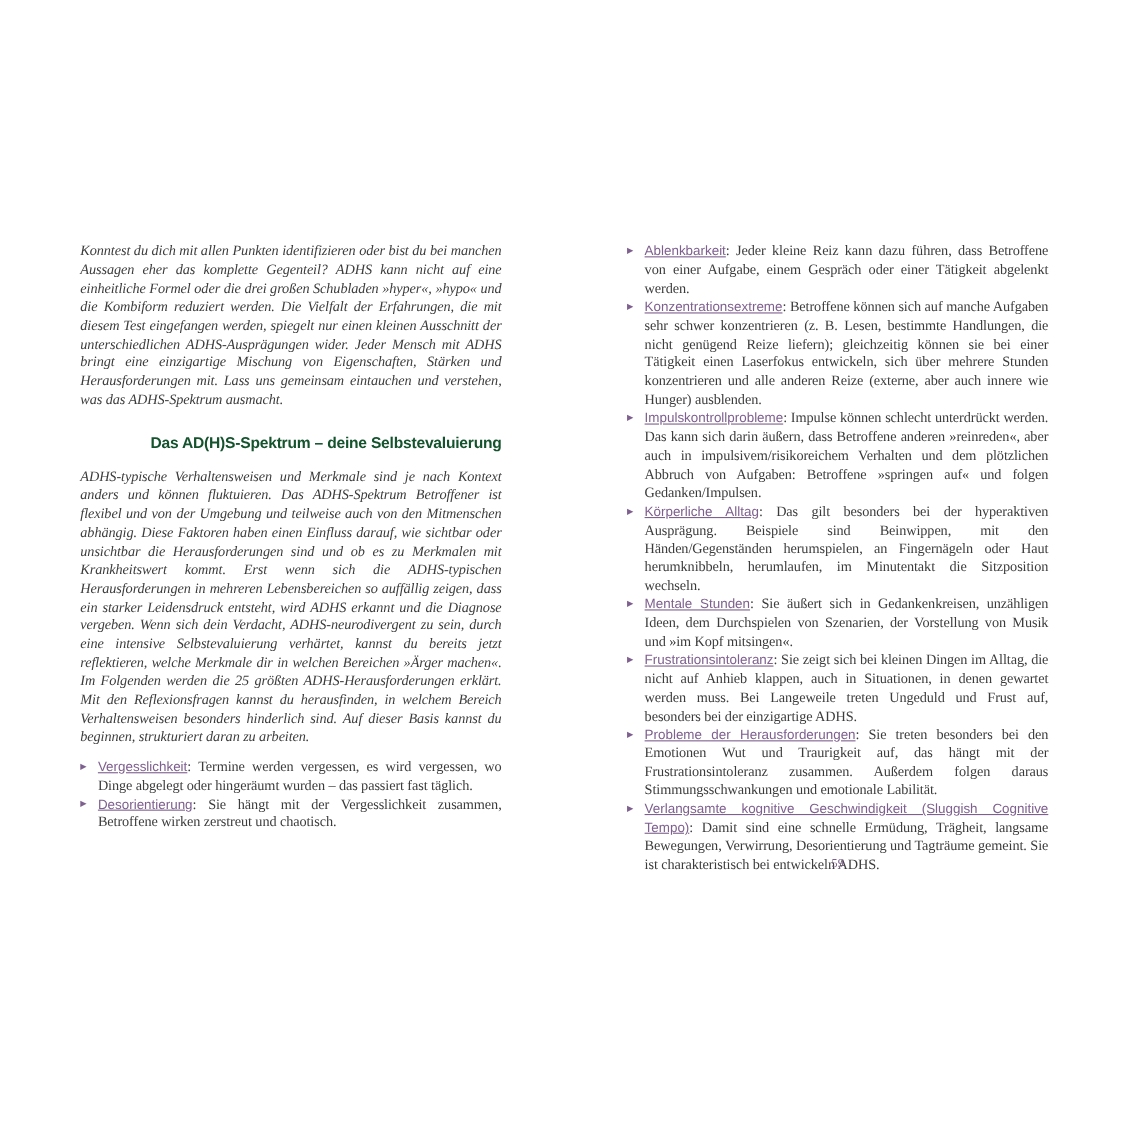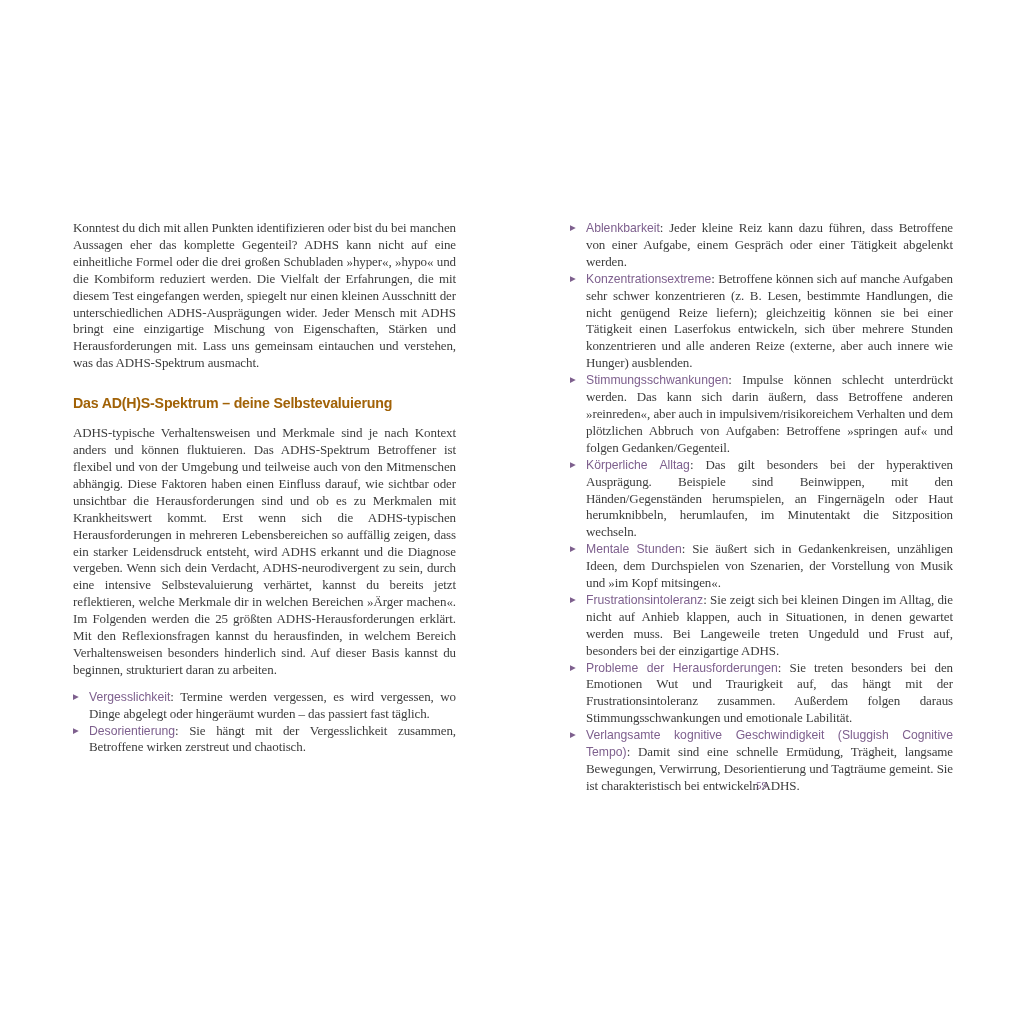--- a/index.html
+++ b/index.html
@@ -17,29 +17,30 @@
   .page-col.right { left: 570px; }
 
   .body-par {
     margin: 0;
     font-size: 13px;
     line-height: 16.9px;
     letter-spacing: -0.1px;
     text-align: justify;
     hyphens: auto;
     color: #3c3c3c;
+    font-style: italic;
   }
   .section-heading {
     margin: 23px 0 14px 0;
     font-family: "Liberation Sans", "DejaVu Sans", sans-serif;
     font-weight: bold;
     font-size: 14.2px;
     letter-spacing: -0.2px;
-    text-align: left;
-    color: #a16207;
+    text-align: right;
+    color: #14532d;
   }
   ul.bullets {
     list-style: none;
     margin: 10px 0 0 0;
     padding: 0;
   }
   ul.bullets li {
     position: relative;
     margin: 0;
     padding-left: 16px;
@@ -54,20 +55,21 @@
     left: 0; top: 4px;
     font-size: 7.5px;
     line-height: 1;
     color: var(--accent, #7e608e);
   }
   .term {
     font-family: "Liberation Sans", "DejaVu Sans", sans-serif;
     font-size: 12.2px;
     letter-spacing: 0;
     color: var(--accent, #7e608e);
+    text-decoration: underline;
   }
   .pagenum {
     position: absolute;
     top: 779px;
     width: 383px;
     text-align: center;
     font-size: 11px;
     color: var(--accent, #7e608e);
   }
   .pagenum.left  { left: 73px; }
@@ -94,21 +96,21 @@
 
   <section class="page-col right">
     <ul class="bullets" style="margin-top:0;">
       <li>
         <span class="tri">▶</span><span class="term">Ablenkbarkeit</span><span>: Jeder kleine Reiz kann dazu führen, dass Betroffene von einer Aufgabe, einem Gespräch oder einer Tätigkeit abgelenkt werden.</span>
       </li>
       <li>
         <span class="tri">▶</span><span class="term">Konzentrationsextreme</span><span>: Betroffene können sich auf manche Aufgaben sehr schwer konzentrieren (z. B. Lesen, bestimmte Handlungen, die nicht genügend Reize liefern); gleichzeitig können sie bei einer Tätigkeit einen Laserfokus entwickeln, sich über mehrere Stunden konzentrieren und alle anderen Reize (externe, aber auch innere wie Hunger) ausblenden.</span>
       </li>
       <li>
-        <span class="tri">▶</span><span class="term">Stimmungsschwankungen</span><span>: Impulse können schlecht unterdrückt werden. Das kann sich darin äußern, dass Betroffene anderen »reinreden«, aber auch in impulsivem/risikoreichem Verhalten und dem plötzlichen Abbruch von Aufgaben: Betroffene »springen auf« und folgen Gedanken/Gegenteil.</span>
+        <span class="tri">▶</span><span class="term">Impulskontrollprobleme</span><span>: Impulse können schlecht unterdrückt werden. Das kann sich darin äußern, dass Betroffene anderen »reinreden«, aber auch in impulsivem/risikoreichem Verhalten und dem plötzlichen Abbruch von Aufgaben: Betroffene »springen auf« und folgen Gedanken/Impulsen.</span>
       </li>
       <li>
         <span class="tri">▶</span><span class="term">Körperliche Alltag</span><span>: Das gilt besonders bei der hyperaktiven Ausprägung. Beispiele sind Beinwippen, mit den Händen/Gegenständen herumspielen, an Fingernägeln oder Haut herumknibbeln, herumlaufen, im Minutentakt die Sitzposition wechseln.</span>
       </li>
       <li>
         <span class="tri">▶</span><span class="term">Mentale Stunden</span><span>: Sie äußert sich in Gedankenkreisen, unzähligen Ideen, dem Durchspielen von Szenarien, der Vorstellung von Musik und »im Kopf mitsingen«.</span>
       </li>
       <li>
         <span class="tri">▶</span><span class="term">Frustrationsintoleranz</span><span>: Sie zeigt sich bei kleinen Dingen im Alltag, die nicht auf Anhieb klappen, auch in Situationen, in denen gewartet werden muss. Bei Langeweile treten Ungeduld und Frust auf, besonders bei der einzigartige ADHS.</span>
       </li>

